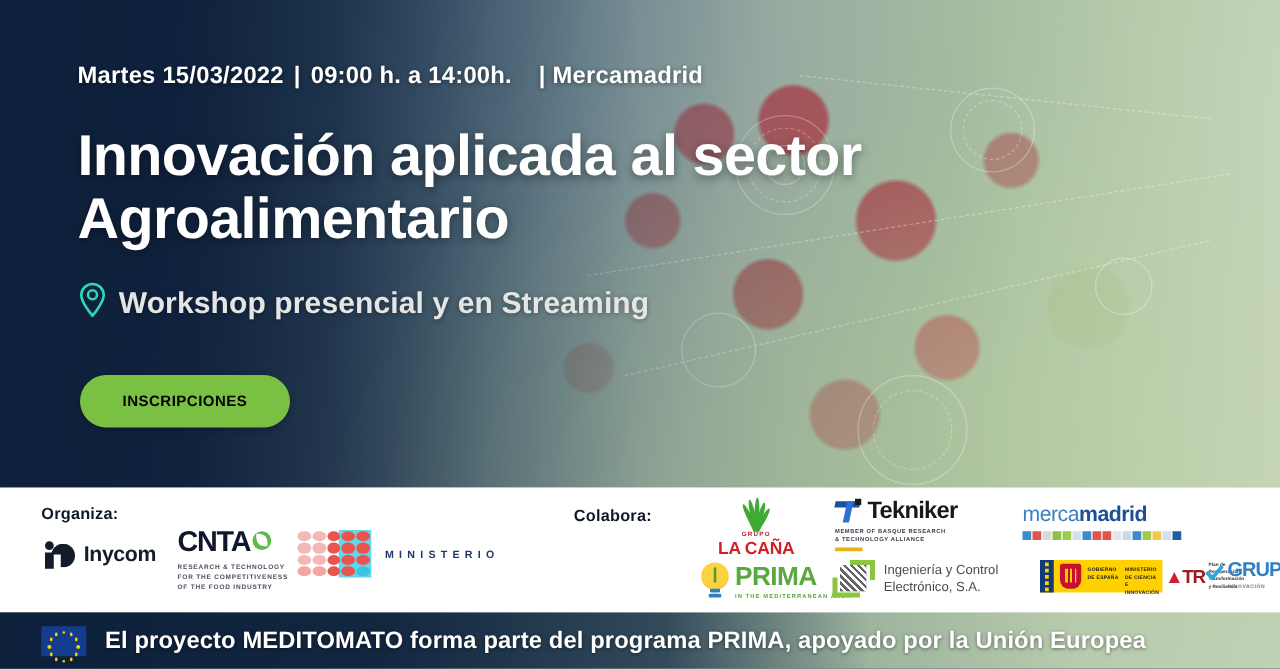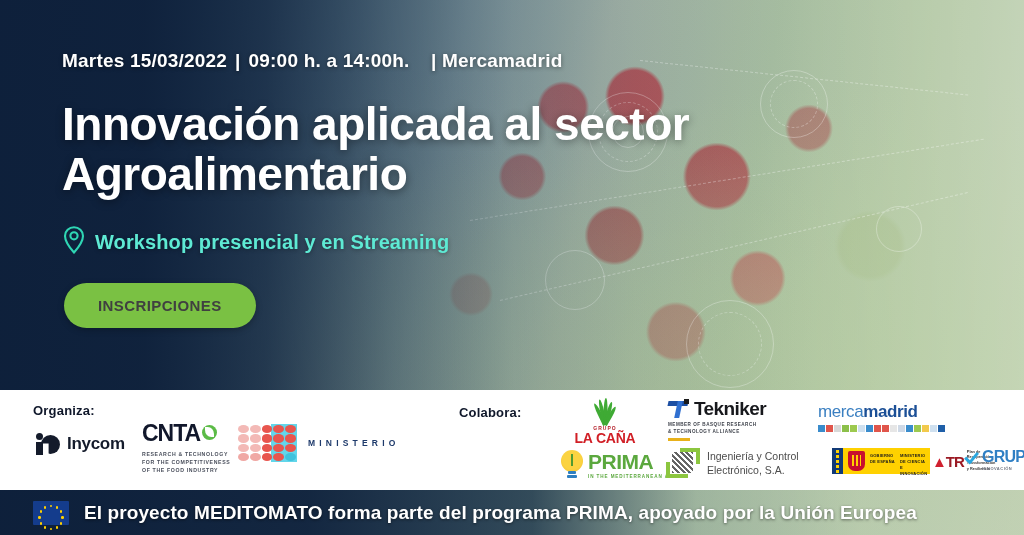--- a/index.html
+++ b/index.html
@@ -68,28 +68,28 @@
   .kicker .sep{display:inline-block;padding:0 8px;font-weight:bold;}
   h1.title{
     margin:0;color:#ffffff;font-weight:bold;font-size:46px;line-height:1.08;
     letter-spacing:-0.5px;text-shadow:0 2px 8px rgba(0,0,0,.40);
   }
   .subline{
     display:flex;align-items:center;gap:9px;margin-top:26px;
   }
   .pin{flex:0 0 auto;}
   .sub-text{
-    color:#5eead4;font-size:20px;font-weight:bold;letter-spacing:.1px;
+    color:#e5e5e5;font-size:24px;font-weight:bold;letter-spacing:.1px;
     text-shadow:0 1px 4px rgba(0,0,0,.35);
   }
   .cta{
-    display:inline-block;margin-top:24px;margin-left:2px;
-    background:#7ac143;color:#404040;border:0;cursor:pointer;
+    display:inline-block;margin-top:40px;margin-left:2px;
+    background:#7ac143;color:#000000;border:0;cursor:pointer;
     font-family:"Liberation Sans", sans-serif;
-    font-size:15px;font-weight:bold;letter-spacing:.4px;
+    font-size:12px;font-weight:bold;letter-spacing:.4px;
     padding:14px 34px;border-radius:28px;
     box-shadow:0 2px 6px rgba(0,0,0,.25);
   }
 
   
   .logostrip{
     position:absolute;left:0;top:390px;width:1024px;height:100px;
     background:#ffffff;z-index:6;
   }
   .lbl{

